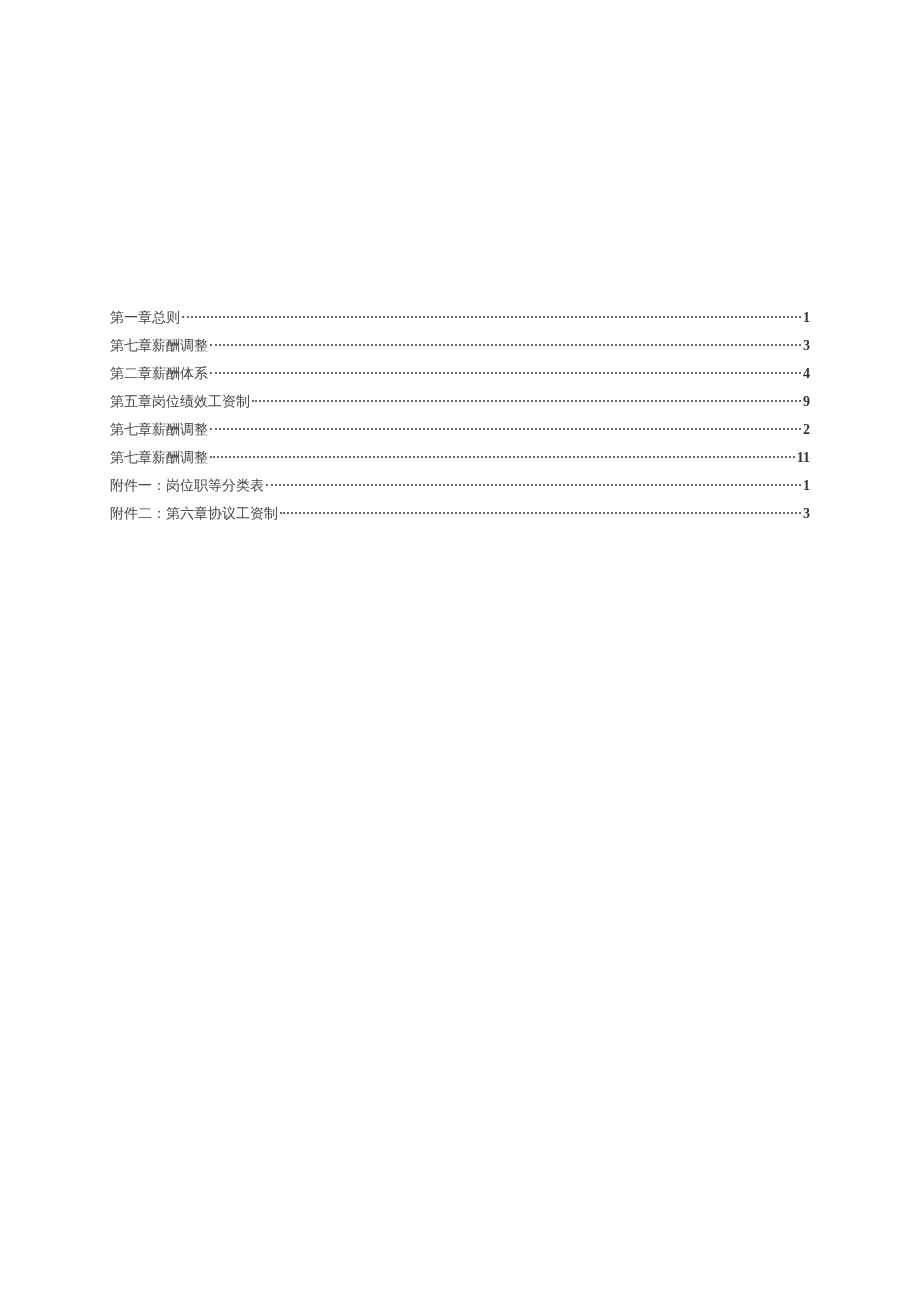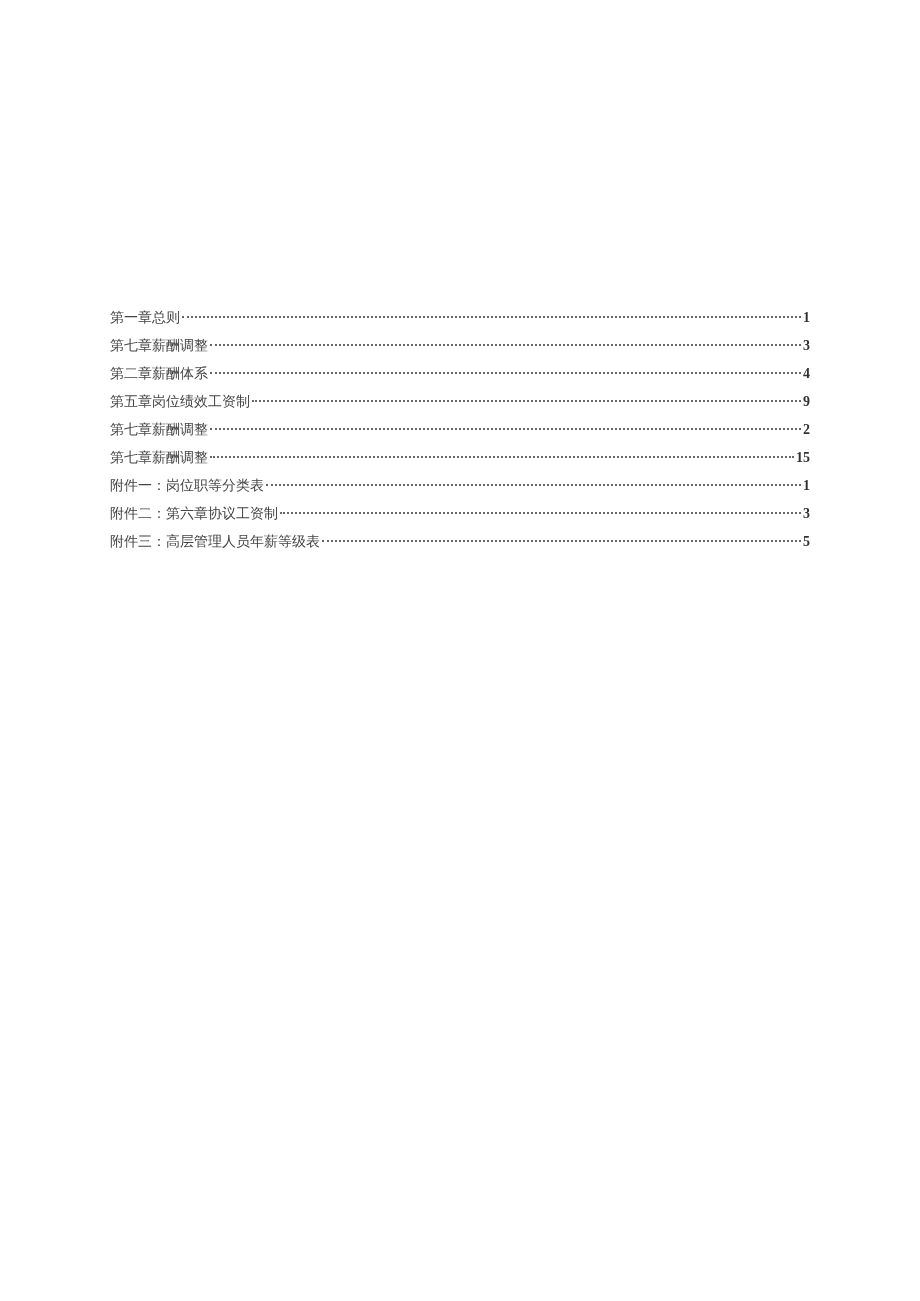--- a/index.html
+++ b/index.html
@@ -67,31 +67,26 @@
       <span class="toc-page">9</span>
     </div>
     <div class="toc-entry">
       <span class="toc-title">第七章薪酬调整</span>
       <span class="toc-dots"></span>
       <span class="toc-page">2</span>
     </div>
     <div class="toc-entry">
       <span class="toc-title">第七章薪酬调整</span>
       <span class="toc-dots"></span>
-      <span class="toc-page">15</span>
+      <span class="toc-page">11</span>
     </div>
     <div class="toc-entry">
       <span class="toc-title">附件一：岗位职等分类表</span>
       <span class="toc-dots"></span>
       <span class="toc-page">1</span>
     </div>
     <div class="toc-entry">
       <span class="toc-title">附件二：第六章协议工资制</span>
       <span class="toc-dots"></span>
       <span class="toc-page">3</span>
     </div>
-    <div class="toc-entry">
-      <span class="toc-title">附件三：高层管理人员年薪等级表</span>
-      <span class="toc-dots"></span>
-      <span class="toc-page">5</span>
-    </div>
   </div>
 </div>
 
 </body></html>

